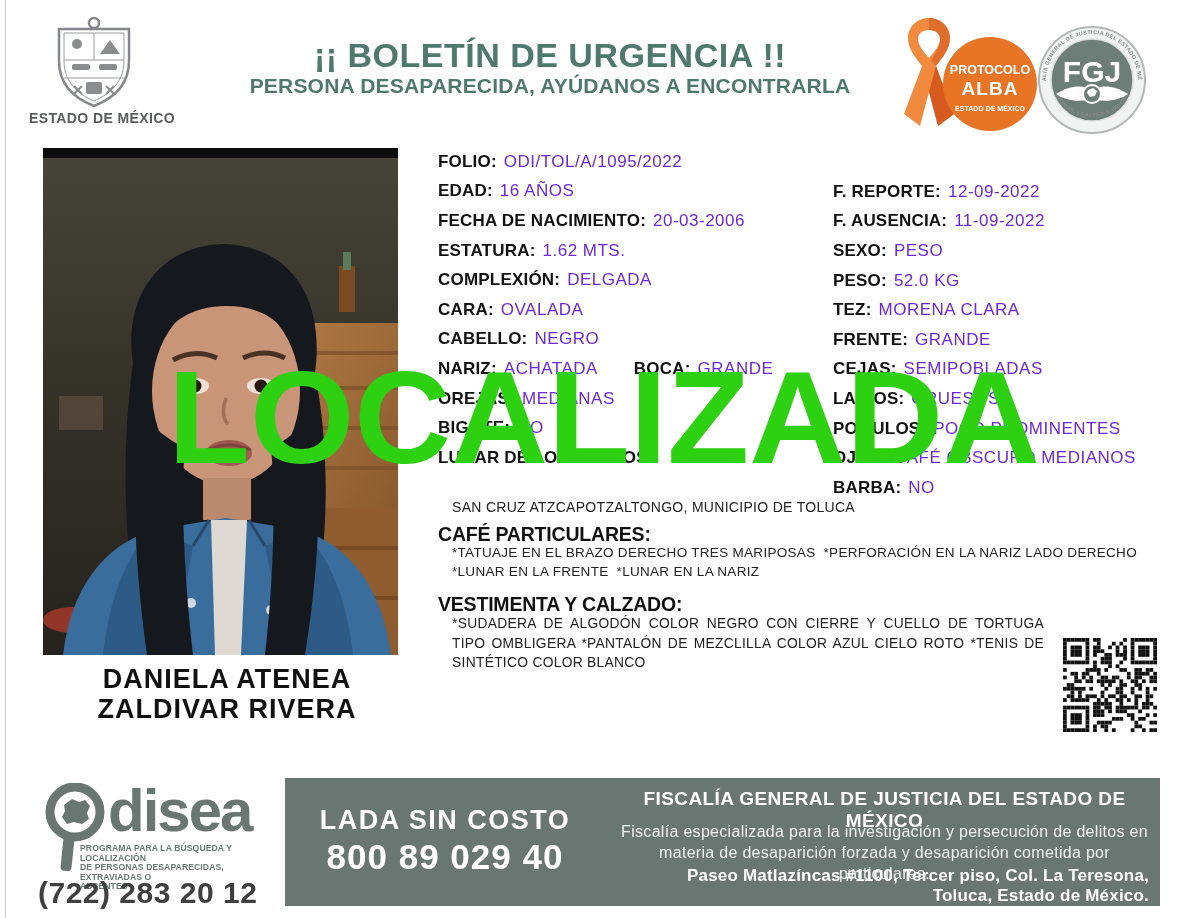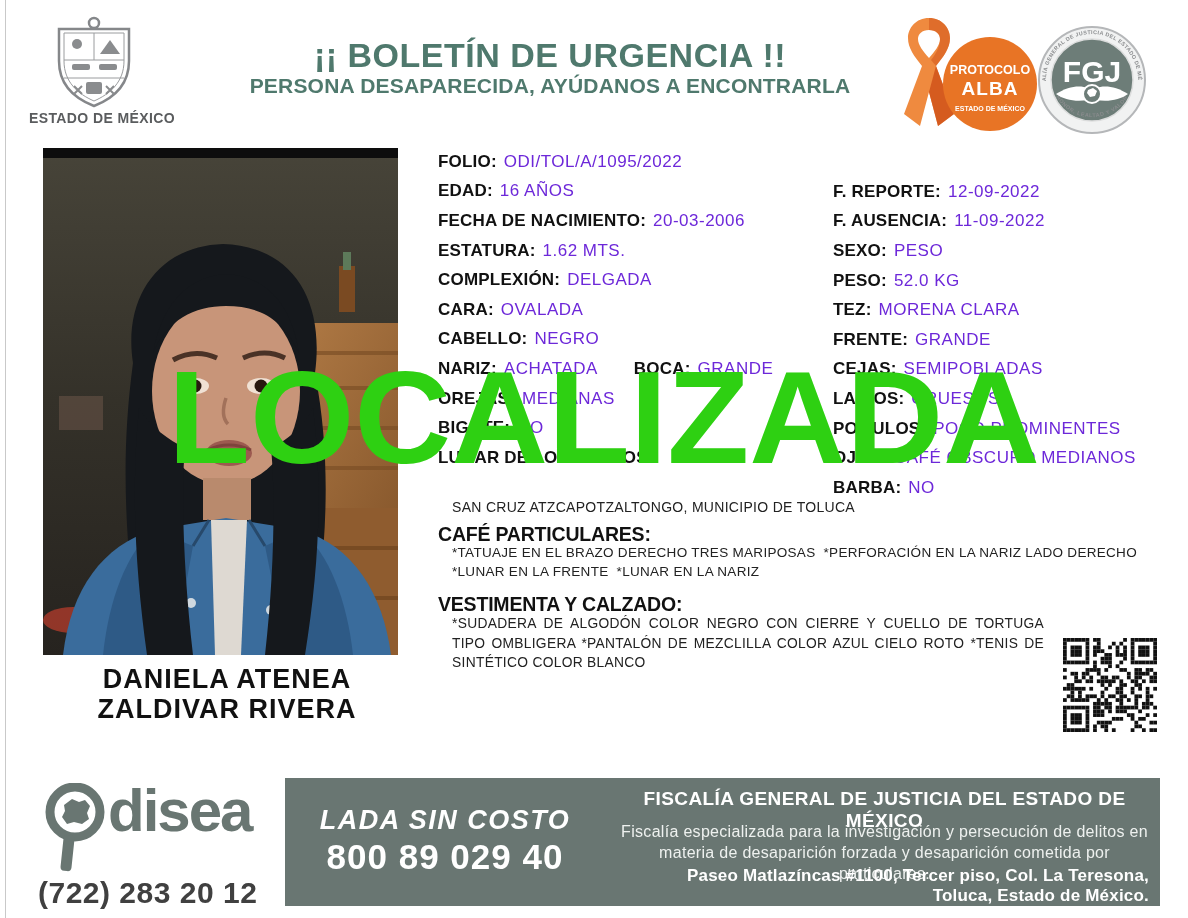--- a/index.html
+++ b/index.html
@@ -47,21 +47,21 @@
 
   
   .localizada { position:absolute; left:160px; top:345px; z-index:5; }
 
   
   .qr { position:absolute; left:1063px; top:638px; width:94px; height:94px; fill:#111; }
 
   
   .footer-bar { position:absolute; left:285px; top:778px; width:875px; height:128px; background:#697672; }
   .lada-label { position:absolute; left:300px; top:805px; width:290px; text-align:center;
-    color:#fff; font-size:27px; font-weight:bold; letter-spacing:1.5px;font-style:italic; }
+    color:#fff; font-size:27px; font-weight:bold; letter-spacing:1.5px; }
   .lada-number { position:absolute; left:295px; top:837px; width:300px; text-align:center;
     color:#fff; font-size:35px; font-weight:bold; letter-spacing:1px; }
   .fisc-title { position:absolute; left:612px; top:788px; width:545px; text-align:center;
     color:#fff; font-size:19px; font-weight:bold; letter-spacing:.4px; }
   .fisc-desc { position:absolute; left:612px; top:821px; width:545px; text-align:center;
     color:#eef1ef; font-size:16px; line-height:21px; letter-spacing:.3px; }
   .fisc-addr { position:absolute; left:612px; top:866px; width:537px; text-align:right;
     color:#fff; font-size:17px; font-weight:bold; line-height:20px; letter-spacing:.2px; }
 
   .odisea { position:absolute; left:38px; top:783px; width:245px; height:125px; }
@@ -615,20 +615,25 @@
 
   <div class="footer-bar"></div>
 
   <div class="odisea">
     <svg width="75" height="92" viewBox="0 0 75 92" style="position:absolute;left:0;top:0;">
       <circle cx="37" cy="29" r="25" fill="none" stroke="#697672" stroke-width="9"></circle>
       <path d="M26,22 l8,-6 7,3 6,-2 5,6 -3,7 2,6 -7,5 -8,-2 -7,2 -5,-7 3,-6 Z" fill="#697672"></path>
       <rect x="24" y="52" width="11" height="36" rx="4" fill="#697672" transform="rotate(6 29 70)"></rect>
     </svg>
     <div class="odisea-brand">disea</div>
+    <div class="odisea-tagline">
+      <div>PROGRAMA PARA LA BÚSQUEDA Y LOCALIZACIÓN</div>
+      <div>DE PERSONAS DESAPARECIDAS, EXTRAVIADAS  O</div>
+      <div>AUSENTES</div>
+    </div>
     <div class="odisea-phone">(722) 283 20 12</div>
   </div>
 
   <div class="lada-label">LADA SIN COSTO</div>
   <div class="lada-number">800 89 029 40</div>
 
   <div class="fisc-title">FISCALÍA GENERAL DE JUSTICIA DEL ESTADO DE MÉXICO</div>
   <div class="fisc-desc">
     <div>Fiscalía especializada para la investigación y persecución de delitos en</div>
     <div>materia de desaparición forzada y desaparición cometida por particulares.</div>

